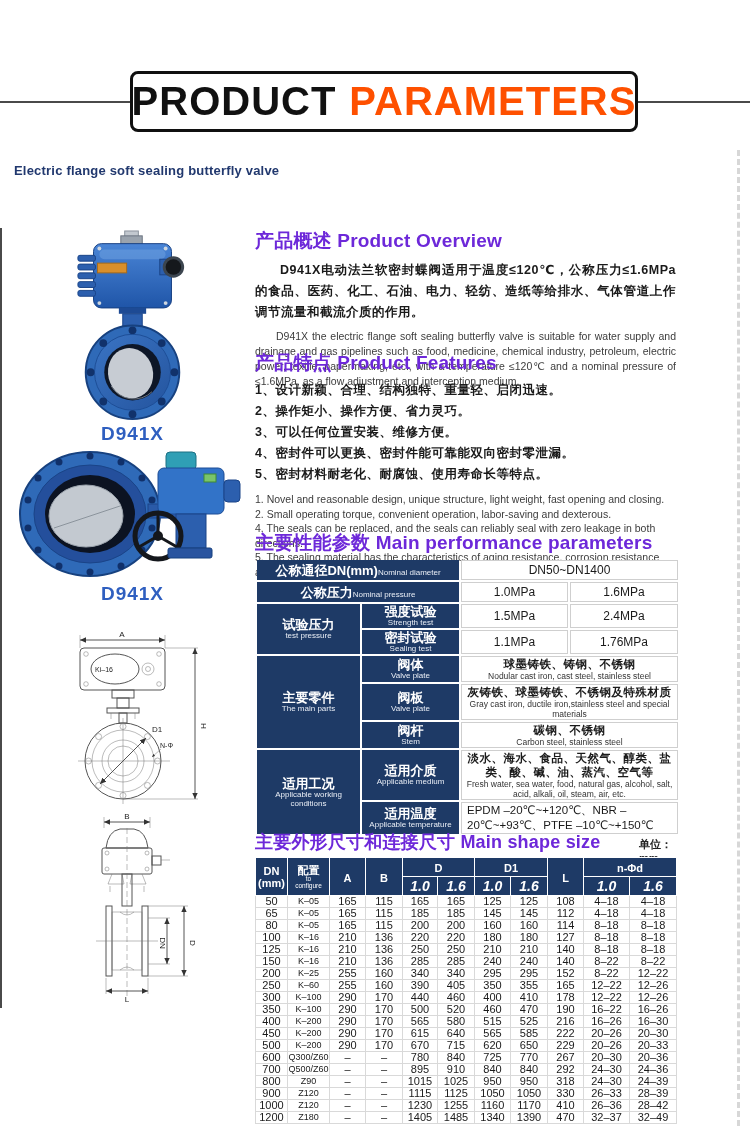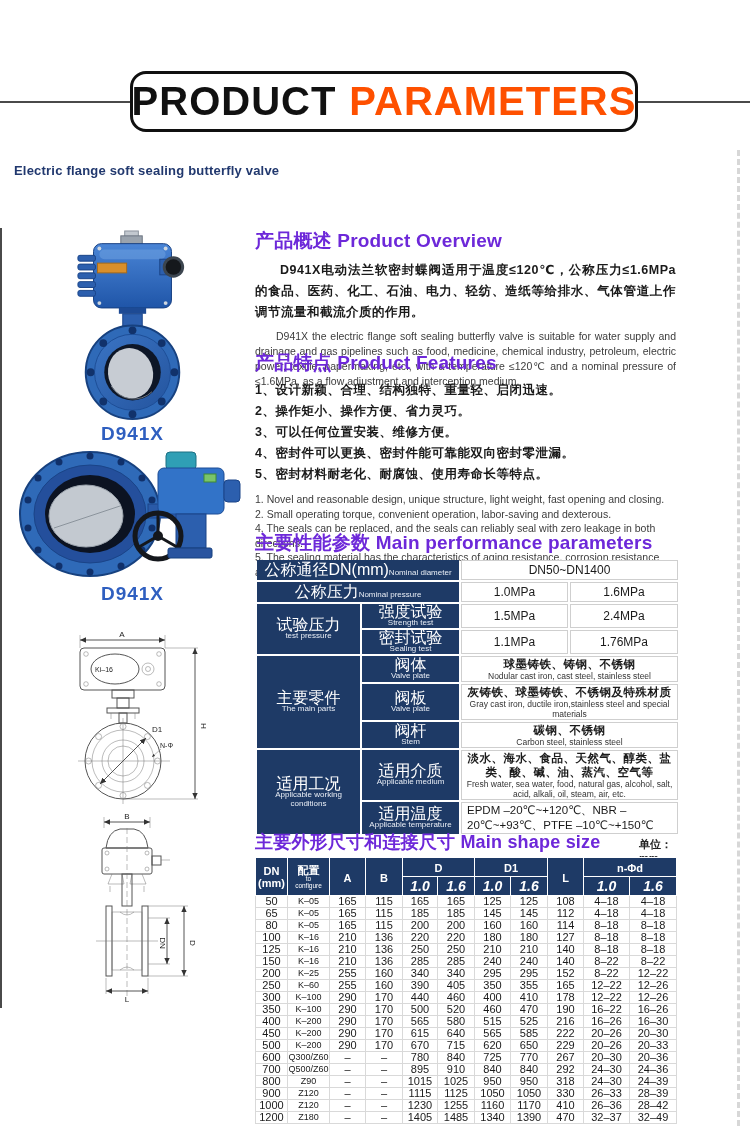--- a/index.html
+++ b/index.html
@@ -1,21 +1,21 @@
 <!DOCTYPE html>
 <html><head>
 <meta charset="utf-8">
 <style>
   html,body{margin:0;padding:0;background:#fff;}
   body{width:750px;height:1126px;position:relative;overflow:hidden;
        font-family:"Liberation Sans","DejaVu Sans",sans-serif;color:#111;}
   
   .hdr-rule{position:absolute;left:0;top:101px;width:750px;height:2px;background:#4a4a4a;}
   .hdr-badge{position:absolute;left:130px;top:71px;width:508px;height:61px;background:#fff;
-             border:3px solid #101010;border-radius:16px;display:flex;align-items:center;justify-content:center;
+             border:3px solid #101010;border-radius:8px;display:flex;align-items:center;justify-content:center;
              box-sizing:border-box;}
   .hdr-badge .t{font-size:40px;font-weight:700;letter-spacing:1px;color:#111;}
   .hdr-badge .t.orange{color:#fe5000;margin-left:13px;}
   
   .page-title{position:absolute;left:14px;top:160px;color:#21386e;}
   .page-title .cn{font-size:26px;font-weight:700;letter-spacing:1.5px;line-height:30px;}
   .page-title .en{font-size:13px;font-weight:700;letter-spacing:0.2px;margin-top:3px;}
   
   .left-edge{position:absolute;left:0;top:228px;width:2px;height:780px;background:#4a4a4a;}
   .right-dash{position:absolute;left:737px;top:150px;height:976px;width:0;border-left:3px dashed #d7d7d7;}
@@ -31,21 +31,21 @@
         margin-top:6px;color:#1a1a1a;letter-spacing:0.5px;}
   .p-en{font-size:10.5px;line-height:15px;text-align:justify;text-indent:2em;margin-top:6px;color:#3c3c3c;}
   .feat-cn{font-size:12.5px;font-weight:700;line-height:21px;color:#1a1a1a;letter-spacing:0.5px;}
   .feat-en{font-size:10.5px;line-height:14.5px;color:#3c3c3c;}
   .feat-en-wrap{margin-top:7px;}
   .cn-list{margin-top:4px;}
   
   table.perf{border-collapse:separate;border-spacing:2px;width:421px;height:262px;table-layout:fixed;}
   table.perf td{padding:1px 2px;text-align:center;vertical-align:middle;}
   td.hcell{background:#1e3a66;color:#fff;}
-  td.hcell .cm{font-size:16px;font-weight:400;line-height:13px;}
+  td.hcell .cm{font-size:13px;font-weight:700;line-height:13px;}
   td.hcell .cs{font-size:8px;line-height:9px;color:#e8edf5;}
   td.vcell{background:#fff;box-shadow:inset 0 0 0 1px #cfcfcf;font-size:12px;color:#1a1a1a;}
   td.vcell .mat-cn{font-size:11.5px;font-weight:700;line-height:14px;letter-spacing:0.5px;}
   td.vcell .mat-en{font-size:8.5px;line-height:10px;color:#333;}
   td.vcell.left{text-align:left;padding-left:6px;font-size:11.5px;line-height:15px;}
   
   .dim-head{display:flex;align-items:baseline;}
   .dim-unit{margin-left:14px;font-size:11px;font-weight:700;color:#222;}
   table.size{border-collapse:collapse;width:421px;height:262px;table-layout:fixed;}
   table.size th{background:#1e3a66;color:#fff;border:1px solid #fff;padding:0;font-weight:700;}

